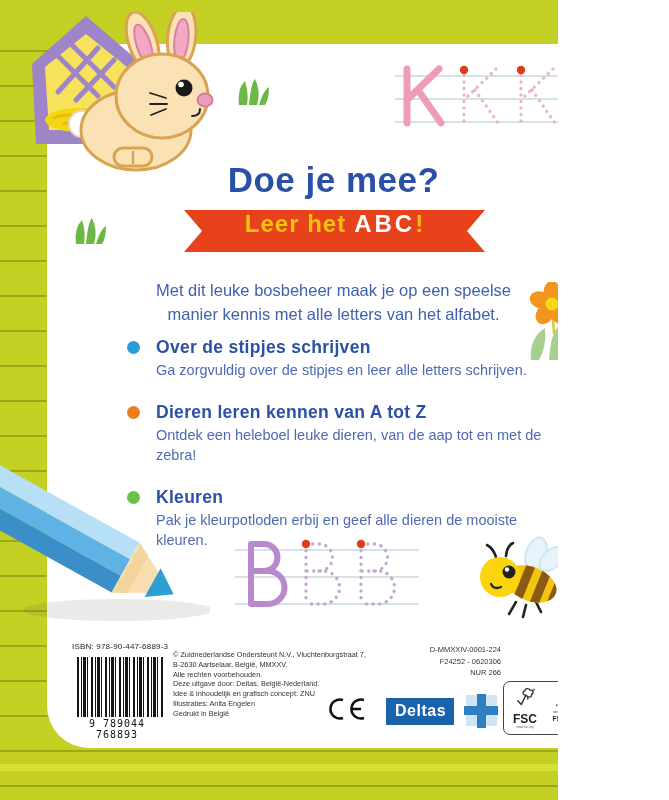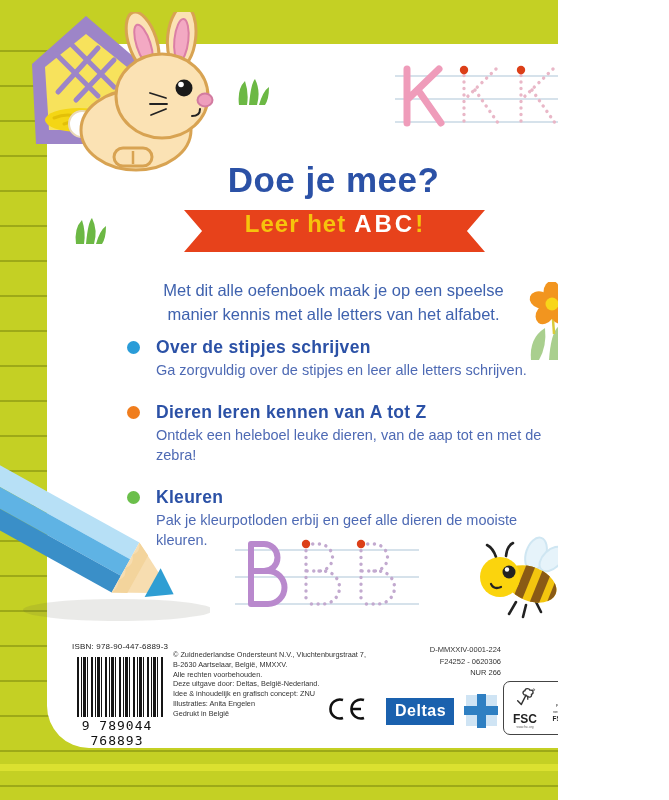--- a/index.html
+++ b/index.html
@@ -43,21 +43,21 @@
   .bdesc{color:#4e6ab4;font-size:14.5px;line-height:20px;margin-top:2px;}
 
   .isbn-label{left:72px;top:642px;font-size:8px;color:#222;letter-spacing:.2px;}
   .barcode{left:67px;top:655px;width:100px;height:78px;background:#fff;padding:0;}
   .bars{
     margin:2px 3px 0 10px;height:60px;
     background:repeating-linear-gradient(90deg,
       #151515 0 2px,#fff 2px 4px,#151515 4px 5px,#fff 5px 6px,
       #151515 6px 9px,#fff 9px 10px,#151515 10px 11px,#fff 11px 14px);
   }
-  .bdigits{font-family:"DejaVu Sans Mono",monospace;font-size:13px;color:#111;
+  .bdigits{font-family:"DejaVu Sans Mono",monospace;font-size:10px;color:#111;
     text-align:center;letter-spacing:1px;margin-top:1px;}
   .colophon{left:173px;top:650px;font-size:7.3px;line-height:1.34;color:#333;}
   .codes{right:57px;top:644px;text-align:right;font-size:7.5px;line-height:1.55;color:#333;}
   .ce{left:327px;top:696px;}
   .deltas{left:386px;top:694px;display:flex;align-items:center;gap:12px;}
   .deltas-box{background:#1a61ae;color:#fff;font-weight:bold;font-size:16px;
     letter-spacing:.5px;padding:4px 8px 5px 9px;}
   .plus-wrap{margin-left:-2px;position:relative;width:34px;height:34px;}
   .plus-bg{position:absolute;left:2px;top:1px;width:31px;height:31px;background:#cfe4f4;}
   .plus-v{position:absolute;left:13px;top:0;width:9px;height:34px;background:#2e7fc2;}
@@ -141,21 +141,21 @@
 
   <div class="abs title">Doe je mee?</div>
 
   <div class="abs ribbon">
     <span class="yel">Leer het</span>
     <span class="wht">ABC</span>
     <span class="yel">!</span>
   </div>
 
   <div class="abs intro">
-    <div>Met dit alle oefenboek maak je op een speelse</div>
+    <div>Met dit leuke bosbeheer maak je op een speelse</div>
     <div>manier kennis met alle letters van het alfabet.</div>
   </div>
 
   <svg class="abs" style="left:519px;top:282px" width="72" height="78" viewBox="0 0 72 78">
     <path d="M12 78 Q10 56 26 46 Q28 64 20 78 Z" fill="#a9cf8e"></path>
     <path d="M30 78 Q32 50 40 44 Q50 62 42 78 Z" fill="#a9cf8e"></path>
     <path d="M48 78 Q54 58 64 54 Q64 70 56 78 Z" fill="#a9cf8e"></path>
     <line x1="35" y1="52" x2="33" y2="22" stroke="#d9cc3a" stroke-width="2.5"></line>
     <g fill="#f2951f">
       <ellipse cx="33" cy="10" rx="8.5" ry="11"></ellipse>

